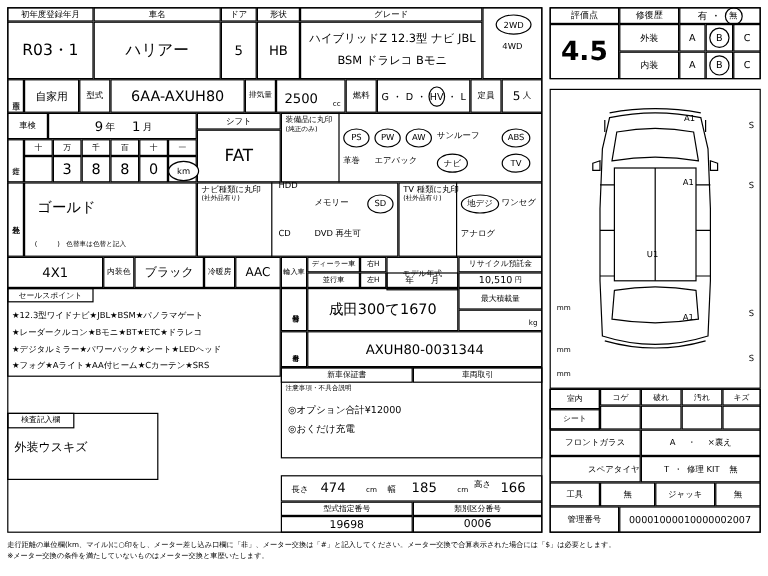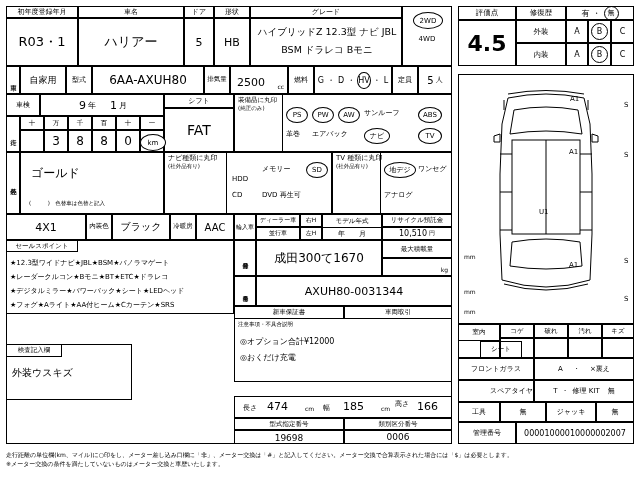--- a/index.html
+++ b/index.html
@@ -247,21 +247,21 @@
     </div>
   <div class="bx" style="left:20px;top:152px;width:144px;height:62px;">
     <div style="position:absolute;left:10px;top:12px;font-size:12px;">ゴールド</div>
     <div style="position:absolute;left:8px;bottom:6px;font-size:5.5px;">(　　　)　<span>色替車は色替と記入</span></div>
   </div>
 
   <div class="bx" style="left:164px;top:152px;width:168px;height:62px;"></div>
   <div class="lbl" style="left:168px;top:155px;font-size:7px;"><span>ナビ種類に丸印</span></div>
   <div class="lbl" style="left:168px;top:164px;font-size:5.5px;"><span>(社外品有り)</span></div>
   <div class="vl" style="left:226px;top:152px;height:62px;"></div>
-  <div class="lbl" style="left:232px;top:176px;font-size:7px;"><span>HDD</span></div>
+  <div class="lbl" style="left:232px;top:152px;font-size:7px;"><span>HDD</span></div>
   <div class="lbl" style="left:262px;top:166px;font-size:7px;"><span>メモリー</span></div>
   <div class="circle" style="position:absolute;left:306px;top:162px;width:20px;height:14px;font-size:7px;">
       <span>SD</span>
     </div>
   <div class="lbl" style="left:232px;top:192px;font-size:7px;"><span>CD</span></div>
   <div class="lbl" style="left:262px;top:192px;font-size:7px;"><span>DVD 再生可</span></div>
 
   <div class="bx" style="left:332px;top:152px;width:120px;height:62px;"></div>
   <div class="lbl" style="left:336px;top:155px;font-size:7px;"><span>TV 種類に丸印</span></div>
   <div class="lbl" style="left:336px;top:164px;font-size:5.5px;"><span>(社外品有り)</span></div>
@@ -297,21 +297,21 @@
   <div class="bx ctr" style="left:256px;top:227px;width:44px;height:13px;font-size:6px;">
       <span>並行車</span>
     </div>
   <div class="bx ctr" style="left:300px;top:214px;width:22px;height:13px;font-size:6px;">
       <span>右H</span>
     </div>
   <div class="bx ctr" style="left:300px;top:227px;width:22px;height:13px;font-size:6px;">
       <span>左H</span>
     </div>
 
-  <div class="bx ctr" style="left:322px;top:214px;width:60px;height:14px;font-size:6.5px;">
+  <div class="bx ctr" style="left:322px;top:214px;width:60px;height:28px;font-size:6.5px;">
       <span>モデル年式</span>
     </div>
   <div class="bx ctr" style="left:322px;top:227px;width:60px;height:13px;font-size:7px;">
     <span style="margin-right:14px;">年</span>
     <span>月</span>
   </div>
   <div class="bx ctr" style="left:382px;top:214px;width:70px;height:13px;font-size:6.5px;">
       <span>リサイクル預託金</span>
     </div>
   <div class="bx ctr" style="left:382px;top:227px;width:70px;height:13px;font-size:8px;">
@@ -448,21 +448,21 @@
   <div class="bx ctr" style="left:568px;top:324px;width:34px;height:14px;font-size:6.5px;">
       <span>汚れ</span>
     </div>
   <div class="bx ctr" style="left:602px;top:324px;width:32px;height:14px;font-size:6.5px;">
       <span>キズ</span>
     </div>
 
   <div class="bx ctr" style="left:458px;top:324px;width:42px;height:17px;font-size:6.5px;">
       <span>室内</span>
     </div>
-  <div class="bx ctr" style="left:480px;top:341px;width:42px;height:17px;font-size:6.5px;">
+  <div class="bx ctr" style="left:458px;top:341px;width:42px;height:17px;font-size:6.5px;">
       <span>シート</span>
     </div>
   <div class="bx" style="left:500px;top:338px;width:34px;height:20px;"></div>
   <div class="bx" style="left:534px;top:338px;width:34px;height:20px;"></div>
   <div class="bx" style="left:568px;top:338px;width:34px;height:20px;"></div>
   <div class="bx" style="left:602px;top:338px;width:32px;height:20px;"></div>
 
   <div class="bx ctr" style="left:458px;top:358px;width:76px;height:22px;font-size:7px;">
       <span>フロントガラス</span>
     </div>

